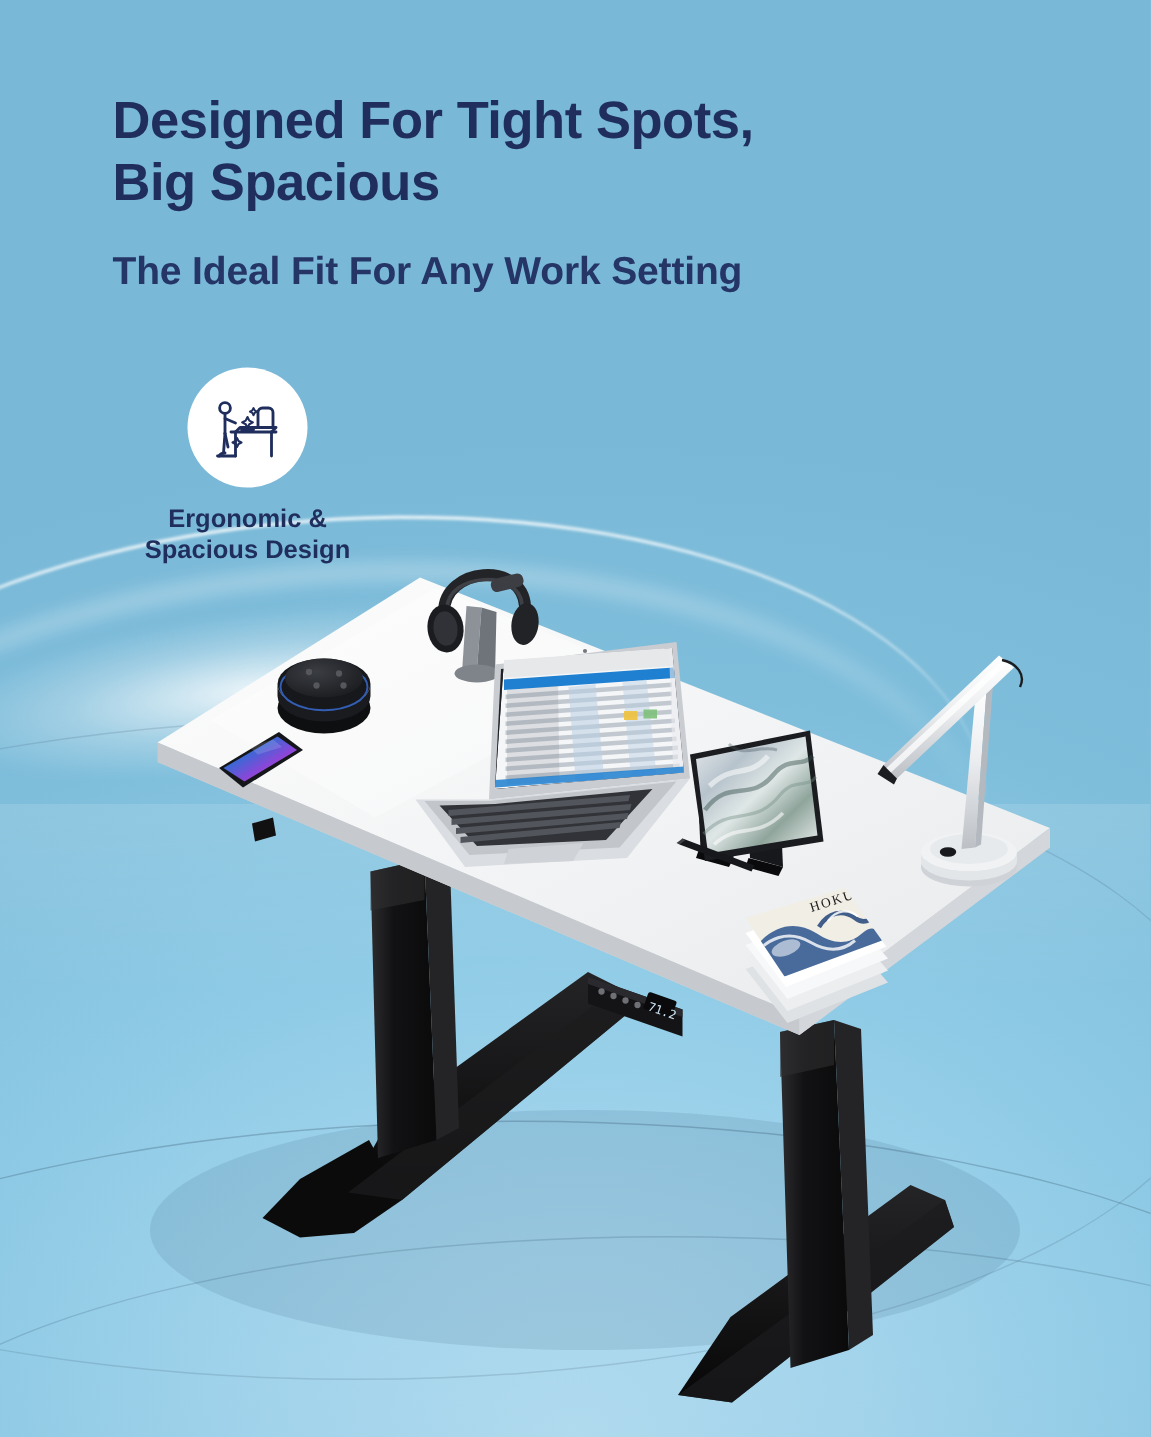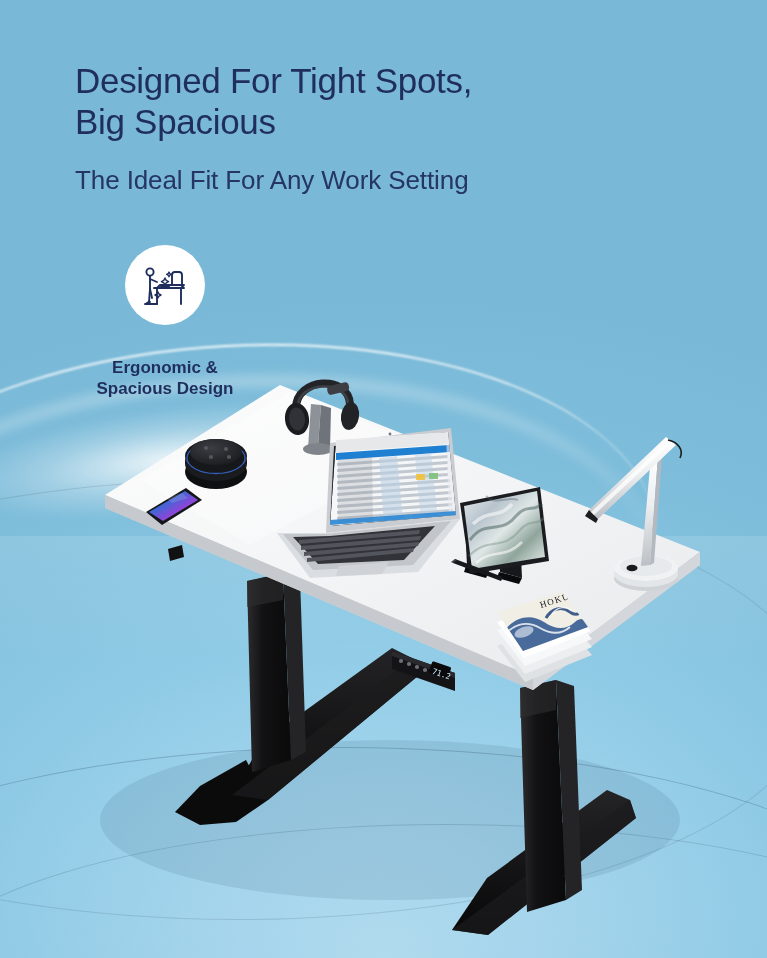--- a/index.html
+++ b/index.html
@@ -41,39 +41,39 @@
   .fa2 { left:-30%; top:78%; width:150%; height:40%; border-color:rgba(55,85,110,.30); }
   .fa3 { left:-12%; top:86%; width:140%; height:34%; border-color:rgba(55,85,110,.22); }
   .floor-wash {
     position:absolute; left:0; right:0; top:56%; bottom:0;
     background:linear-gradient(180deg, rgba(255,255,255,.12) 0%, rgba(255,255,255,0) 30%, rgba(120,180,210,.14) 100%);
   }
 
   
   #copy { position:absolute; z-index:40; left:75px; top:60px; width:620px; }
   #headline {
-    font-size:35px; font-weight:normal; line-height:1.18;
+    font-size:35px; font-weight:bold; line-height:1.18;
     color:#1f2e5c; letter-spacing:-0.3px;
   }
   #headline .l2 { display:block; }
   #subhead {
-    margin-top:22px; font-size:26px; font-weight:normal;
+    margin-top:22px; font-size:26px; font-weight:bold;
     color:#243566; letter-spacing:-0.1px;
   }
 
   
   #feature { position:absolute; z-index:40; left:75px; top:245px; width:180px; text-align:center; }
   #badge-circle {
     width:80px; height:80px; border-radius:50%;
     background:#ffffff; margin:0 auto;
     display:flex; align-items:center; justify-content:center;
   }
   #badge-circle svg { display:block; }
   #feature-label {
-    margin-top:32px; font-size:17px; font-weight:bold; line-height:1.25;
+    margin-top:10px; font-size:17px; font-weight:bold; line-height:1.25;
     color:#1f2e5c; white-space:pre-line;
   }
 
   
   #scene { position:absolute; inset:0; z-index:20; }
   #scene svg { position:absolute; left:0; top:0; width:767px; height:958px; }
 </style>
 </head>
 <body>
 

